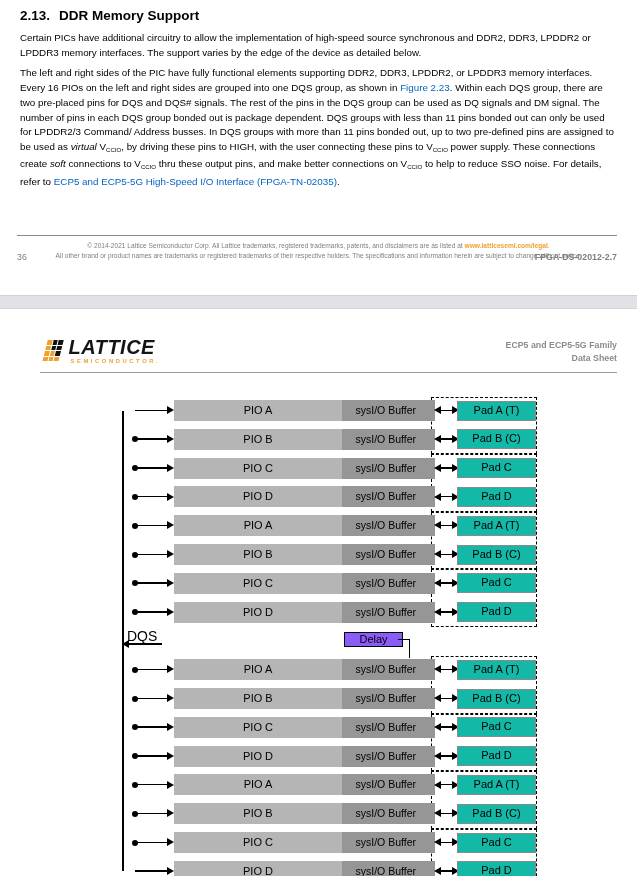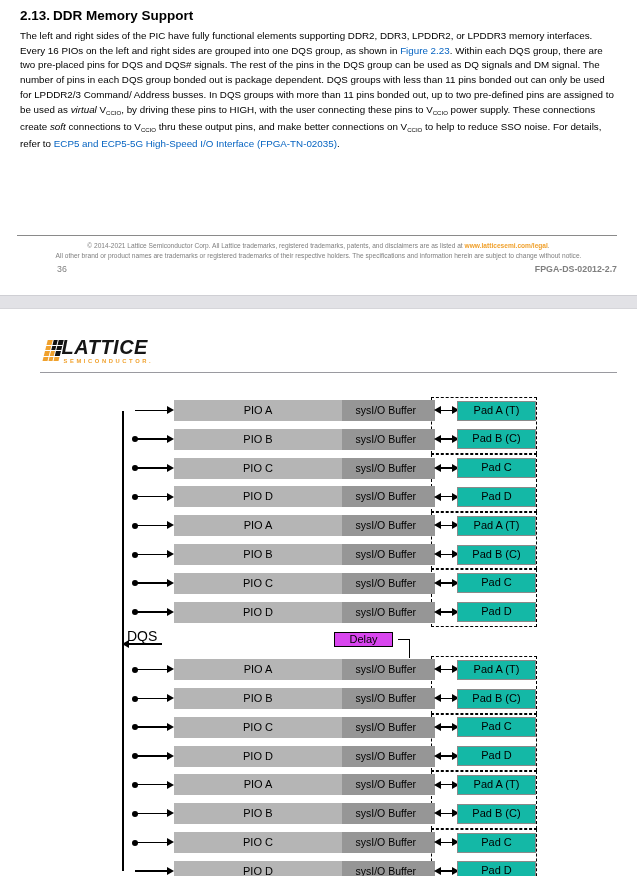--- a/index.html
+++ b/index.html
@@ -3,47 +3,47 @@
 <meta charset="utf-8">
 <style>
   * { margin:0; padding:0; box-sizing:border-box; }
   html,body { width:637px; height:876px; overflow:hidden; background:#fff;
               font-family:"Liberation Sans", sans-serif; color:#000; }
 
   
   .page1 { position:relative; width:637px; height:295px; background:#fff; }
   .p1-content { padding:8px 20px 0 20px; }
   .h1 { font-size:13.5px; font-weight:bold; }
-  .h1 .num, .h2 .num { margin-right:3px; }
+  .h1 .num, .h2 .num { margin-right:9px; }
   .h2 { font-size:11.5px; font-weight:bold; margin-top:19px; }
   .bodytext { font-size:9.8px; line-height:14.7px; margin-top:8px; width:597px; }
   .seg-link { color:var(--link-blue,#0563c1); }
   .seg-italic { font-style:italic; }
   .seg-sub { font-size:0.62em; vertical-align:-0.28em; }
   .seg-legal-link { color:var(--brand-orange,#f0a12d); font-weight:bold; }
   .footer-rule { position:absolute; left:17px; right:20px; top:235px; border-top:1px solid #8a8a8a; }
   .legal { position:absolute; left:0; right:0; top:241px; text-align:center;
            font-size:6.6px; line-height:10px; color:var(--muted-gray,#7f7f7f); }
-  .meta { position:absolute; left:17px; right:20px; top:264px; font-size:8.8px;
-          color:var(--muted-gray,#7f7f7f);margin-left:40px; }
+  .meta { position:absolute; left:17px; right:20px; top:252px; font-size:8.8px;
+          color:var(--muted-gray,#7f7f7f); }
   .meta .docid { float:right;font-weight:bold; }
 
   
   .pagegap { width:637px; height:14px; background:#e2e2e6;
              border-top:1px solid #cfcfd4; border-bottom:1px solid #d6d6da; }
 
   
   .page2 { position:relative; width:637px; height:567px; background:#fff; }
   .logo { position:absolute; left:45px; top:28px; height:32px; }
   .logo-grid { display:inline-block; vertical-align:top; margin-top:3px; transform:skewX(-14deg); }
   .logo-grid .lrow { display:flex; gap:1px; margin-bottom:1px; }
   .logo-grid .sq { width:4.5px; height:4.5px; }
   .sq.o { background:var(--brand-orange,#f0a12d); }
   .sq.k { background:#121212; }
-  .logo-word { display:inline-block; vertical-align:top; margin-left:1px; }
+  .logo-word { display:inline-block; vertical-align:top; margin-left:8px; }
   .logo-title { font-size:20px; font-weight:bold; font-style:italic; letter-spacing:0.5px; color:#151515; line-height:20px; }
   .logo-sub { font-size:5.8px; font-weight:bold; letter-spacing:2.6px; color:var(--brand-orange,#f0a12d); margin-top:1px; margin-left:2px; }
   .hdr-right { position:absolute; right:20px; top:30px; text-align:right;
                font-size:8.8px; font-weight:bold; color:#8c8c8c; line-height:12.5px; }
   .hdr-rule { position:absolute; left:40px; right:20px; top:63px; border-top:1px solid #9a9aa0; }
 
   
   .diagram { position:absolute; left:0; top:0; width:637px; height:567px; }
   .vbus { position:absolute; left:122.25px; top:101.5px; width:1.5px; height:460.8px; background:#000; }
   .padgroup { position:absolute; left:431px; width:106px; height:57.6px; border:1.5px dashed #000; }
@@ -61,37 +61,38 @@
                   border-right:7px solid #000; border-top:4px solid transparent; border-bottom:4px solid transparent; }
   .prow .darr-r { position:absolute; left:439.5px; top:6.3px; width:0; height:0;
                   border-left:7px solid #000; border-top:4px solid transparent; border-bottom:4px solid transparent; }
   .prow .padbox { position:absolute; left:445px; top:0.5px; width:79px; height:20px;
                   background:#14b8a6; border:1.5px solid #8a8a8a; text-align:center;
                   font-size:11px; line-height:17px; }
 
   .dqsrow { position:absolute; left:0; top:321.4px; width:637px; height:40px; }
   .dqsbar { position:absolute; left:162px; top:0; width:261px; height:21px; background:var(--dqsbuf-bar,#7e7e7e); }
   .dqslabel-buf { position:absolute; left:0; top:0; width:190px; text-align:center; font-size:11px; line-height:21px; color:#000; }
-  .delaybox { position:absolute; left:334px; top:1.5px; width:59px; height:15.5px;
-              background:#d946ef; border:1.5px solid #000; text-align:center; font-size:11px; line-height:12.5px; }
+  .delaybox { position:absolute; left:344px; top:1.5px; width:59px; height:15.5px;
+              background:#8b5cf6; border:1.5px solid #000; text-align:center; font-size:11px; line-height:12.5px; }
   .dqs-out-line { position:absolute; left:127px; top:13.1px; width:35px; height:1.5px; background:#000; }
   .dqs-out-arr { position:absolute; left:121.5px; top:9.8px; width:0; height:0;
                  border-right:7px solid #000; border-top:4px solid transparent; border-bottom:4px solid transparent; }
   .dqs-sig { position:absolute; left:127px; top:-2.5px; font-size:14px;text-align:right; }
   .wire-h { position:absolute; left:398px; top:8.6px; width:12px; height:1.5px; background:#000; }
   .wire-v { position:absolute; left:408.5px; top:8.6px; width:1.5px; height:19.5px; background:#000; }
 </style>
 </head>
 <body>
 
 <div class="page1">
   <div class="p1-content">
     <div class="h1">
       <span class="num">2.13.</span><span>DDR Memory Support</span>
     </div>
+    <p class="bodytext">Certain PICs have additional circuitry to allow the implementation of high-speed source synchronous and DDR2, DDR3, LPDDR2 or LPDDR3 memory interfaces. The support varies by the edge of the device as detailed below.</p>
     <p class="bodytext" style="margin-top:6px"><span>The left and right sides of the PIC have fully functional elements supporting DDR2, DDR3, LPDDR2, or LPDDR3 memory interfaces. Every 16 PIOs on the left and right sides are grouped into one DQS group, as shown in </span><span class="seg-link">Figure 2.23</span><span>. Within each DQS group, there are two pre-placed pins for DQS and DQS# signals. The rest of the pins in the DQS group can be used as DQ signals and DM signal. The number of pins in each DQS group bonded out is package dependent. DQS groups with less than 11 pins bonded out can only be used for LPDDR2/3 Command/ Address busses. In DQS groups with more than 11 pins bonded out, up to two pre-defined pins are assigned to be used as </span><span class="seg-italic">virtual</span><span> V</span><span class="seg-sub">CCIO</span><span>, by driving these pins to HIGH, with the user connecting these pins to V</span><span class="seg-sub">CCIO</span><span> power supply. These connections create </span><span class="seg-italic">soft</span><span> connections to V</span><span class="seg-sub">CCIO</span><span> thru these output pins, and make better connections on V</span><span class="seg-sub">CCIO</span><span> to help to reduce SSO noise. For details, refer to </span><span class="seg-link">ECP5 and ECP5-5G High-Speed I/O Interface (FPGA-TN-02035)</span><span>.</span></p>
   </div>
   <div class="footer-rule"></div>
   <div class="legal">
     <div><span>© 2014-2021 Lattice Semiconductor Corp. All Lattice trademarks, registered trademarks, patents, and disclaimers are as listed at </span><span class="seg-legal-link">www.latticesemi.com/legal</span><span>.</span></div>
     <div>All other brand or product names are trademarks or registered trademarks of their respective holders. The specifications and information herein are subject to change without notice.</div>
   </div>
   <div class="meta">
     <span>36</span>
     <span class="docid">FPGA-DS-02012-2.7</span>
@@ -120,20 +121,24 @@
         </span>
       <span class="lrow">
           <i class="sq o"></i>
           <i class="sq o"></i>
           <i class="sq o"></i>
         </span>
     </span><span class="logo-word">
       <div class="logo-title">LATTICE</div>
       <div class="logo-sub">SEMICONDUCTOR.</div>
     </span>
+  </div>
+  <div class="hdr-right">
+    <div>ECP5 and ECP5-5G Family</div>
+    <div>Data Sheet</div>
   </div>
   <div class="hdr-rule"></div>
 
   <div class="diagram">
     <div class="vbus"></div>
 
     <div class="padgroup" style="top:87.5px"></div>
     <div class="padgroup" style="top:145.1px"></div>
     <div class="padgroup" style="top:202.7px"></div>
     <div class="padgroup" style="top:260.3px"></div>

